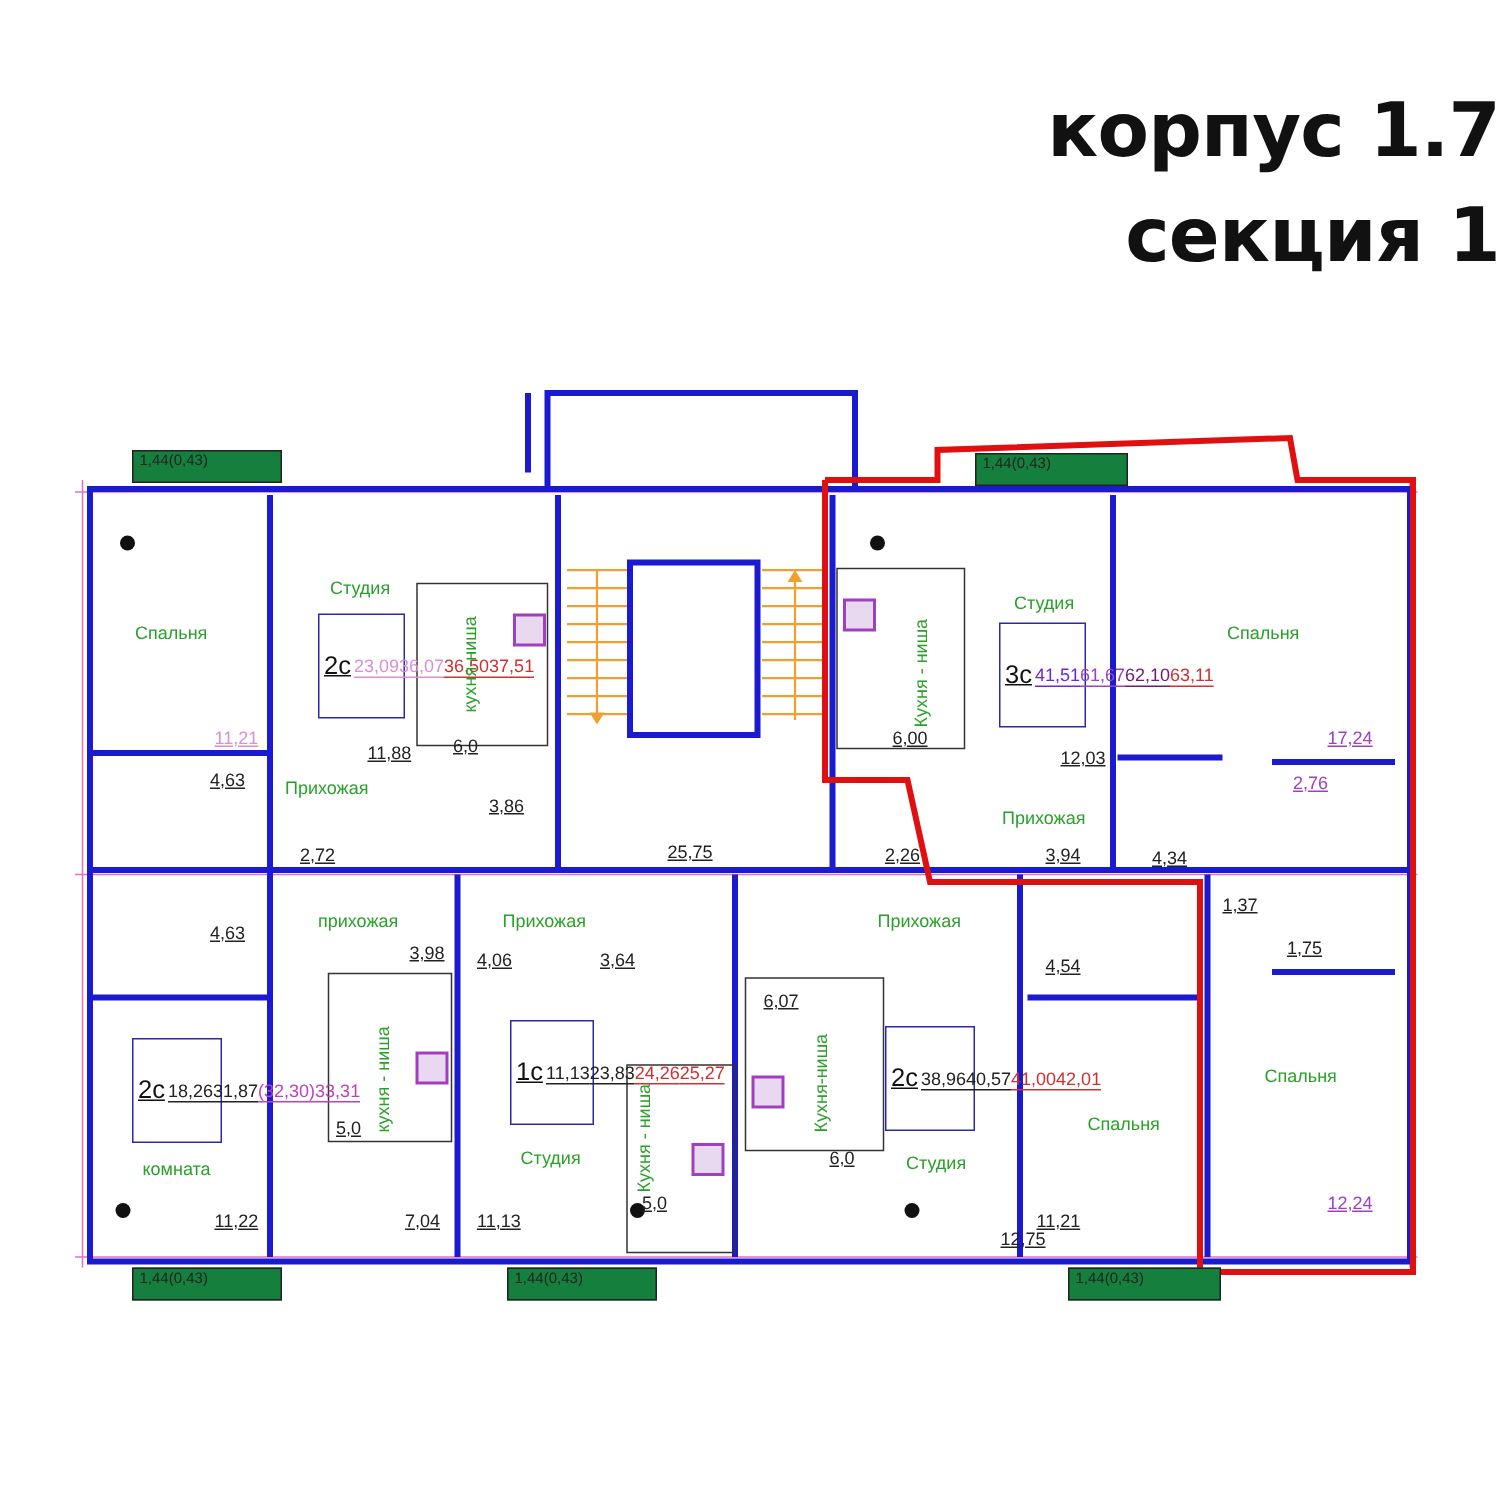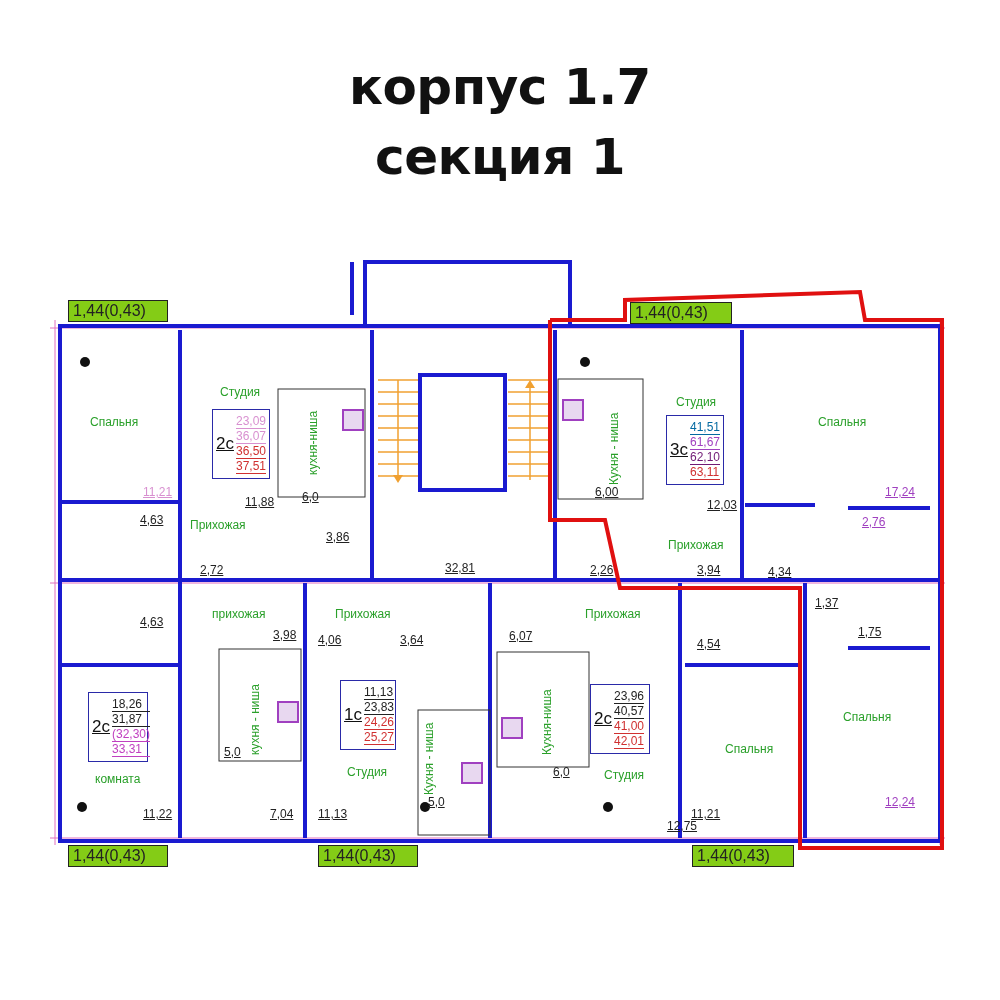--- a/index.html
+++ b/index.html
@@ -1,30 +1,30 @@
 <!DOCTYPE html>
 <html><head>
 <meta charset="utf-8">
 <style>
   html,body{margin:0;padding:0;background:#fff;}
   body{width:1000px;height:1000px;position:relative;overflow:hidden;font-family:"Liberation Sans",sans-serif;}
-  .title{position:absolute;left:0;width:1000px;text-align:center;font-family:"DejaVu Sans",sans-serif;font-weight:bold;font-size:50px;color:#111;letter-spacing:-0.5px;}
+  .title{position:absolute;left:0;width:1000px;text-align:right;font-family:"DejaVu Sans",sans-serif;font-weight:bold;font-size:50px;color:#111;letter-spacing:-0.5px;}
   #t1{top:58px;}
   #t2{top:128px;}
   svg{position:absolute;left:0;top:0;}
   .lbl{position:absolute;font-size:12px;white-space:nowrap;}
   .room{color:#2aa02a;}
   .area{color:#222;text-decoration:underline;}
   .areap{color:#a040c0;text-decoration:underline;}
   .vert{writing-mode:vertical-rl;transform:rotate(180deg);color:#2aa02a;font-size:12px;}
   .apt{position:absolute;border:1.5px solid #2a2aa8;background:#fff;display:flex;align-items:center;padding:2px 3px;box-sizing:border-box;}
   .apt .code{font-size:17px;color:#111;margin-right:2px;text-decoration:underline;}
-  .apt .nums{display:flex;flex-direction:column;font-size:12px;line-height:14px;}
+  .apt .nums{display:flex;flex-direction:row;font-size:12px;line-height:14px;}
   .apt .nums span{border-bottom:1px solid currentColor;}
-  .balc{position:absolute;border:1.5px solid #222;background:#84cc16;font-size:16px;color:#222;box-sizing:border-box;padding:1px 4px;}
+  .balc{position:absolute;border:1.5px solid #222;background:#15803d;font-size:10px;color:#222;box-sizing:border-box;padding:1px 4px;margin-left:20px;}
 </style>
 </head>
 <body>
 
 <div class="title" id="t1">корпус 1.7</div>
 <div class="title" id="t2">секция 1</div>
 
 <svg width="1000" height="1000">
 
   <g stroke="#e070c0" stroke-width="1" fill="none">
@@ -123,21 +123,21 @@
   <div class="nums">
     <span style="color:#d890d0">23,09</span>
     <span style="color:#d890d0">36,07</span>
     <span style="color:#d03030">36,50</span>
     <span style="color:#d03030">37,51</span>
   </div>
 </div>
 <div class="apt" style="left:666px;top:415px;width:58px;height:70px;">
   <span class="code">3с</span>
   <div class="nums">
-    <span style="color:#0369a1">41,51</span>
+    <span style="color:#6d28d9">41,51</span>
     <span style="color:#a040c0">61,67</span>
     <span style="color:#701a75">62,10</span>
     <span style="color:#d03030">63,11</span>
   </div>
 </div>
 <div class="apt" style="left:88px;top:692px;width:60px;height:70px;">
   <span class="code">2с</span>
   <div class="nums">
     <span style="color:#222">18,26</span>
     <span style="color:#222">31,87</span>
@@ -150,21 +150,21 @@
   <div class="nums">
     <span style="color:#222">11,13</span>
     <span style="color:#222">23,83</span>
     <span style="color:#d03030">24,26</span>
     <span style="color:#d03030">25,27</span>
   </div>
 </div>
 <div class="apt" style="left:590px;top:684px;width:60px;height:70px;">
   <span class="code">2с</span>
   <div class="nums">
-    <span style="color:#222">23,96</span>
+    <span style="color:#222">38,96</span>
     <span style="color:#222">40,57</span>
     <span style="color:#d03030">41,00</span>
     <span style="color:#d03030">42,01</span>
   </div>
 </div>
 
 <div class="lbl room" style="left:90px;top:415px;">Спальня</div>
 <div class="lbl room" style="left:220px;top:385px;">Студия</div>
 <div class="lbl room" style="left:190px;top:518px;">Прихожая</div>
 <div class="lbl vert" style="left:306px;top:400px;height:75px;">кухня-ниша</div>
@@ -184,40 +184,40 @@
 <div class="lbl areap" style="left:885px;top:485px;">17,24</div>
 <div class="lbl area" style="left:697px;top:563px;">3,94</div>
 <div class="lbl area" style="left:590px;top:563px;">2,26</div>
 <div class="lbl area" style="left:768px;top:565px;">4,34</div>
 <div class="lbl areap" style="left:862px;top:515px;">2,76</div>
 <div class="lbl area" style="left:815px;top:596px;">1,37</div>
 <div class="lbl area" style="left:858px;top:625px;">1,75</div>
 <div class="lbl room" style="left:843px;top:710px;">Спальня</div>
 <div class="lbl areap" style="left:885px;top:795px;">12,24</div>
 
-<div class="lbl area" style="left:445px;top:561px;">32,81</div>
+<div class="lbl area" style="left:445px;top:561px;">25,75</div>
 
 <div class="lbl room" style="left:95px;top:772px;">комната</div>
 <div class="lbl area" style="left:140px;top:615px;">4,63</div>
 <div class="lbl area" style="left:143px;top:807px;">11,22</div>
 <div class="lbl room" style="left:212px;top:607px;">прихожая</div>
 <div class="lbl area" style="left:273px;top:628px;">3,98</div>
 <div class="lbl vert" style="left:248px;top:675px;height:80px;">кухня - ниша</div>
 <div class="lbl area" style="left:224px;top:745px;">5,0</div>
 <div class="lbl area" style="left:270px;top:807px;">7,04</div>
 
 <div class="lbl room" style="left:335px;top:607px;">Прихожая</div>
 <div class="lbl area" style="left:318px;top:633px;">4,06</div>
 <div class="lbl area" style="left:400px;top:633px;">3,64</div>
 <div class="lbl room" style="left:347px;top:765px;">Студия</div>
 <div class="lbl area" style="left:318px;top:807px;">11,13</div>
 <div class="lbl vert" style="left:422px;top:710px;height:85px;">Кухня - ниша</div>
 <div class="lbl area" style="left:428px;top:795px;">5,0</div>
 
 <div class="lbl room" style="left:585px;top:607px;">Прихожая</div>
-<div class="lbl area" style="left:509px;top:629px;">6,07</div>
+<div class="lbl area" style="left:509px;top:660px;">6,07</div>
 <div class="lbl vert" style="left:540px;top:685px;height:70px;">Кухня-ниша</div>
 <div class="lbl area" style="left:553px;top:765px;">6,0</div>
 <div class="lbl room" style="left:604px;top:768px;">Студия</div>
 <div class="lbl area" style="left:634px;top:819px;margin-left:33px;">12,75</div>
 <div class="lbl area" style="left:697px;top:637px;">4,54</div>
 <div class="lbl room" style="left:725px;top:742px;">Спальня</div>
 <div class="lbl area" style="left:691px;top:807px;">11,21</div>
 
 </body></html>

